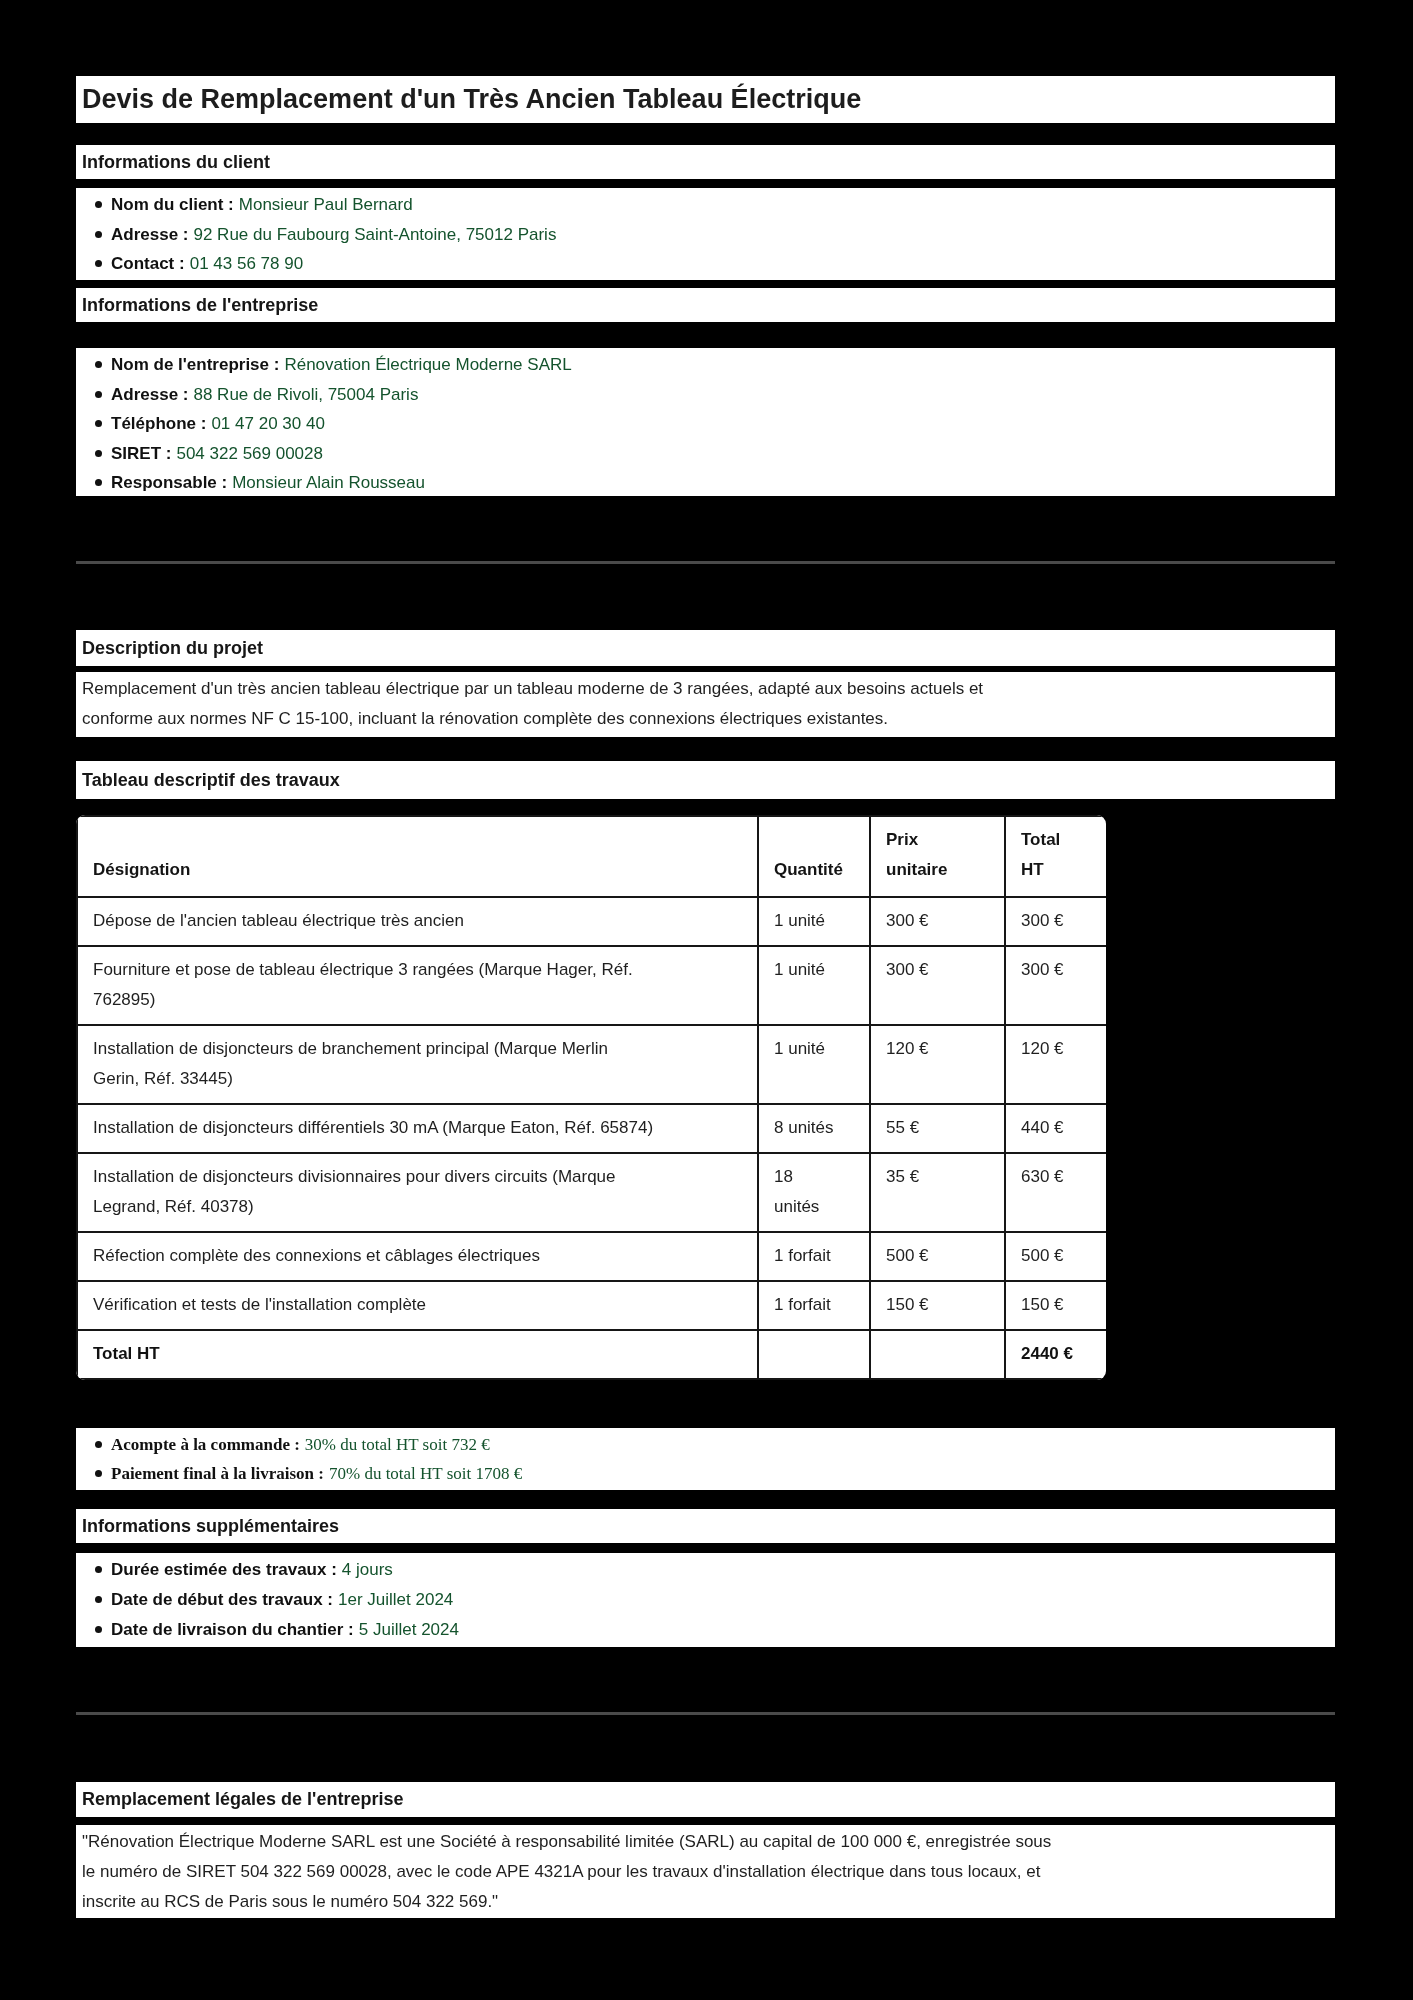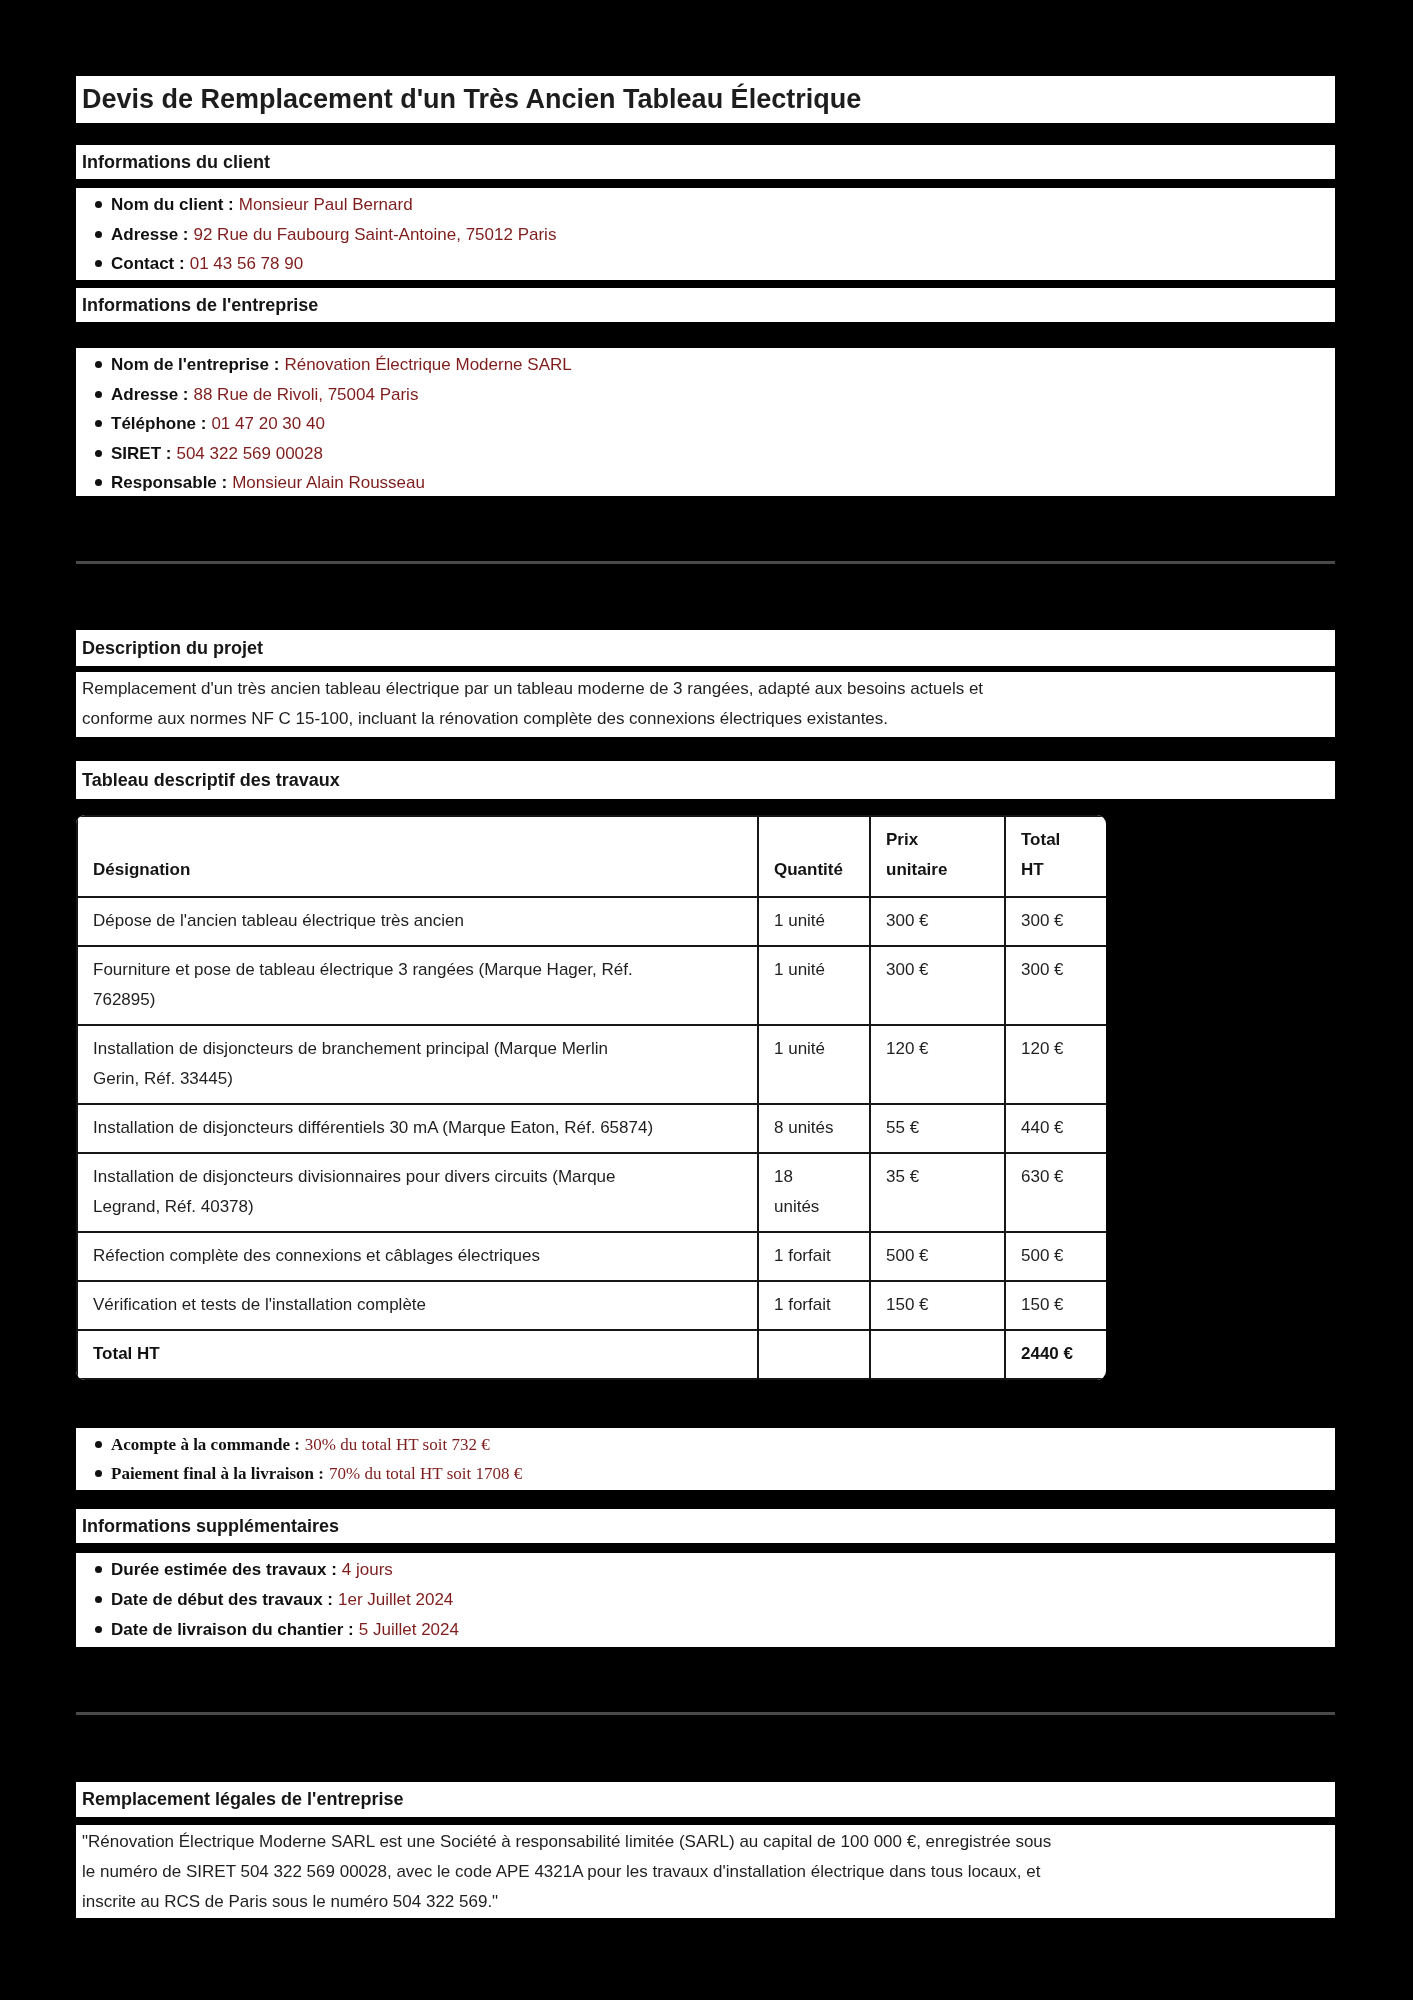--- a/index.html
+++ b/index.html
@@ -57,21 +57,21 @@
     white-space: nowrap;
   }
   .payment-list ul.blist li { line-height: 29px; font-family: Liberation Serif, serif; }
   .extra-list ul.blist li { line-height: 30px; }
   .dot {
     position: absolute; left: 13px; top: 11px;
     width: 7px; height: 7px; border-radius: 50%;
     background: #111;
   }
   .lbl { font-weight: 700; color: #111; margin-right: 5px; }
-  .val { font-weight: 400; color: #7f1d1d; }
+  .val { font-weight: 400; color: #14532d; }
 
   .para {
     padding: 2px 6px;
     font-size: 17px; line-height: 30px;
     color: #1f1f1f;
     white-space: pre-line;
   }
   .project-text { top: 672px;  height: 65px; }
   .legal-text   { top: 1825px; height: 93px; }
 

